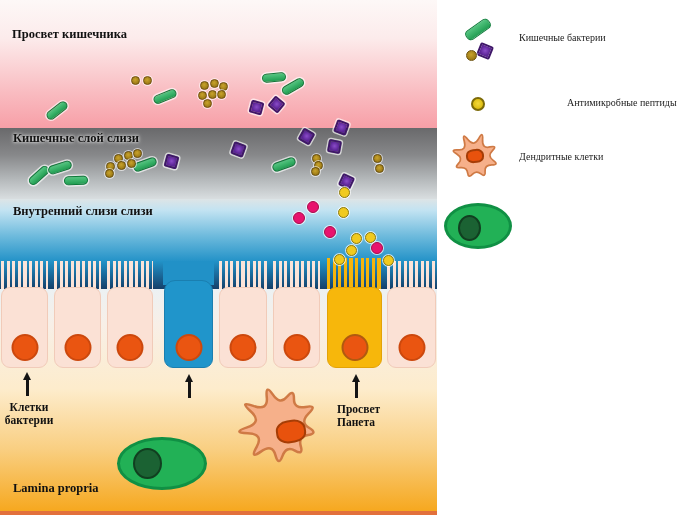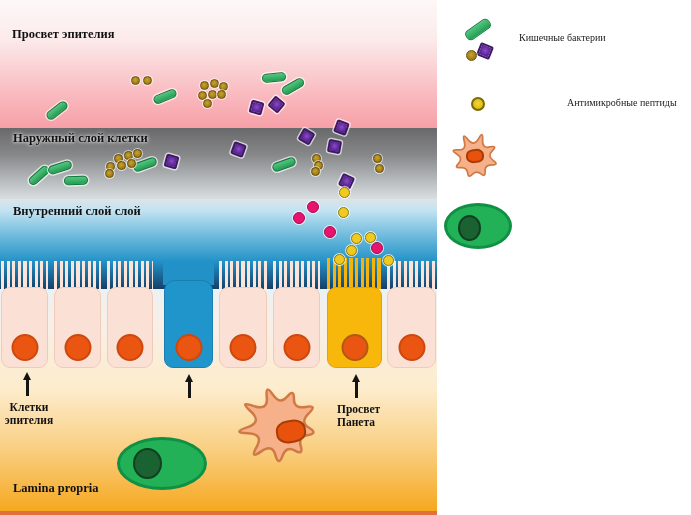--- a/index.html
+++ b/index.html
@@ -174,39 +174,39 @@
         <div class="ydot" style="left: 364.5px; top: 231.5px;"></div>
         <div class="ydot" style="left: 345.5px; top: 244.5px;"></div>
         <div class="ydot" style="left: 333.5px; top: 253.5px;"></div>
         <div class="ydot" style="left: 382.5px; top: 254.5px;"></div>
         <div class="mdot" style="left: 293px; top: 212px;"></div>
         <div class="mdot" style="left: 307px; top: 201px;"></div>
         <div class="mdot" style="left: 324px; top: 226px;"></div>
         <div class="mdot" style="left: 371px; top: 242px;"></div>
       </div>
 
-    <div class="layer-label" id="lbl-lumen">Просвет эпителия</div>
-    <div class="layer-label" id="lbl-outer">Наружный слой клетки</div>
-    <div class="layer-label" id="lbl-inner">Внутренний слой слой</div>
+    <div class="layer-label" id="lbl-lumen">Просвет кишечника</div>
+    <div class="layer-label" id="lbl-outer">Кишечные слой слизи</div>
+    <div class="layer-label" id="lbl-inner">Внутренний слизи слизи</div>
     <div class="layer-label" id="lbl-lamina">Lamina propria</div>
 
     <div class="arrow" id="arrow-epithelial">
       <div class="arrow-head"></div>
       <div class="arrow-stem"></div>
     </div>
     <div class="arrow" id="arrow-goblet">
       <div class="arrow-head"></div>
       <div class="arrow-stem"></div>
     </div>
     <div class="arrow" id="arrow-paneth">
       <div class="arrow-head"></div>
       <div class="arrow-stem"></div>
     </div>
 
-    <div class="cell-label" id="lbl-epithelial">Клетки эпителия</div>
+    <div class="cell-label" id="lbl-epithelial">Клетки бактерии</div>
     <div class="cell-label" id="lbl-paneth">Просвет Панета</div>
 
     <svg class="dendritic-svg" id="dendritic-main" viewBox="0 0 100 100">
       <path fill="#f6b08a" stroke="#cf7a45" stroke-width="2.6" stroke-linejoin="round" d="M77.1,32.9 Q89.5,30.4 80.1,39.6 Q70.8,48.8 80.4,54.4 Q90.0,60.0 79.5,61.8 Q69.1,63.6 71.9,73.3 Q74.8,83.0 65.9,77.9 Q57.0,72.8 53.0,83.6 Q49.0,94.4 45.8,82.6 Q42.7,70.7 30.8,79.0 Q18.9,87.3 26.5,74.0 Q34.0,60.7 17.2,60.1 Q0.4,59.5 16.6,54.0 Q32.7,48.5 20.2,37.4 Q7.7,26.2 23.0,31.8 Q38.3,37.3 36.9,23.1 Q35.4,8.8 43.0,20.0 Q50.5,31.2 57.7,22.4 Q65.0,13.6 64.9,24.5 Q64.7,35.3 77.1,32.9 Z"></path>
     </svg>
     <div class="dendritic-nucleus" id="dendritic-main-nucleus"></div>
 
     <div class="big-green-cell" id="antibody-cell-main">
       <div class="green-nucleus"></div>
     </div>
@@ -218,18 +218,19 @@
     <div id="leg-olive" class="olive"></div>
     <div class="legend-label" id="leg-lbl-1">Кишечные бактерии</div>
 
     <div id="leg-peptide"></div>
     <div class="legend-label" id="leg-lbl-2">Антимикробные пептиды</div>
 
     <svg class="dendritic-svg" id="dendritic-legend" viewBox="0 0 100 100">
       <path fill="#f6b08a" stroke="#cf7a45" stroke-width="3" stroke-linejoin="round" d="M81.4,57.5 Q92.0,65.0 79.1,65.2 Q66.2,65.4 67.4,76.4 Q68.6,87.3 60.3,80.8 Q52.1,74.2 45.3,81.7 Q38.5,89.1 37.3,79.0 Q36.0,68.9 24.6,70.1 Q13.3,71.4 21.6,62.6 Q30.0,53.9 18.0,46.1 Q6.0,38.4 21.0,39.4 Q36.0,40.4 31.5,24.5 Q27.1,8.6 37.7,21.5 Q48.4,34.5 56.3,20.1 Q64.3,5.8 63.1,21.7 Q62.0,37.6 75.7,34.4 Q89.4,31.2 80.1,40.6 Q70.7,50.1 81.4,57.5 Z"></path>
     </svg>
     <div class="dendritic-nucleus" id="dendritic-legend-nucleus"></div>
+    <div class="legend-label" id="leg-lbl-3">Дендритные клетки</div>
 
     <div class="big-green-cell" id="antibody-cell-legend">
       <div class="green-nucleus"></div>
     </div>
   </div>
 </div>
 
 </body></html>

